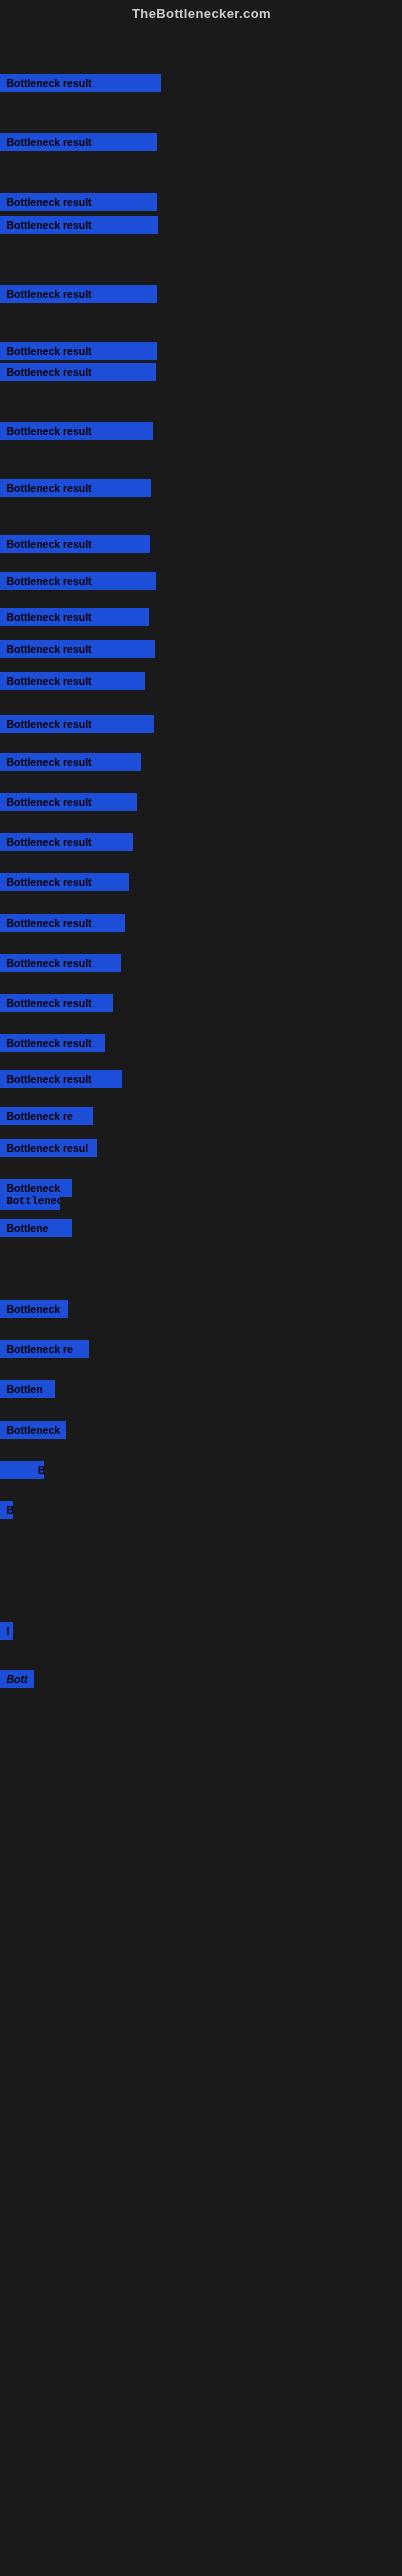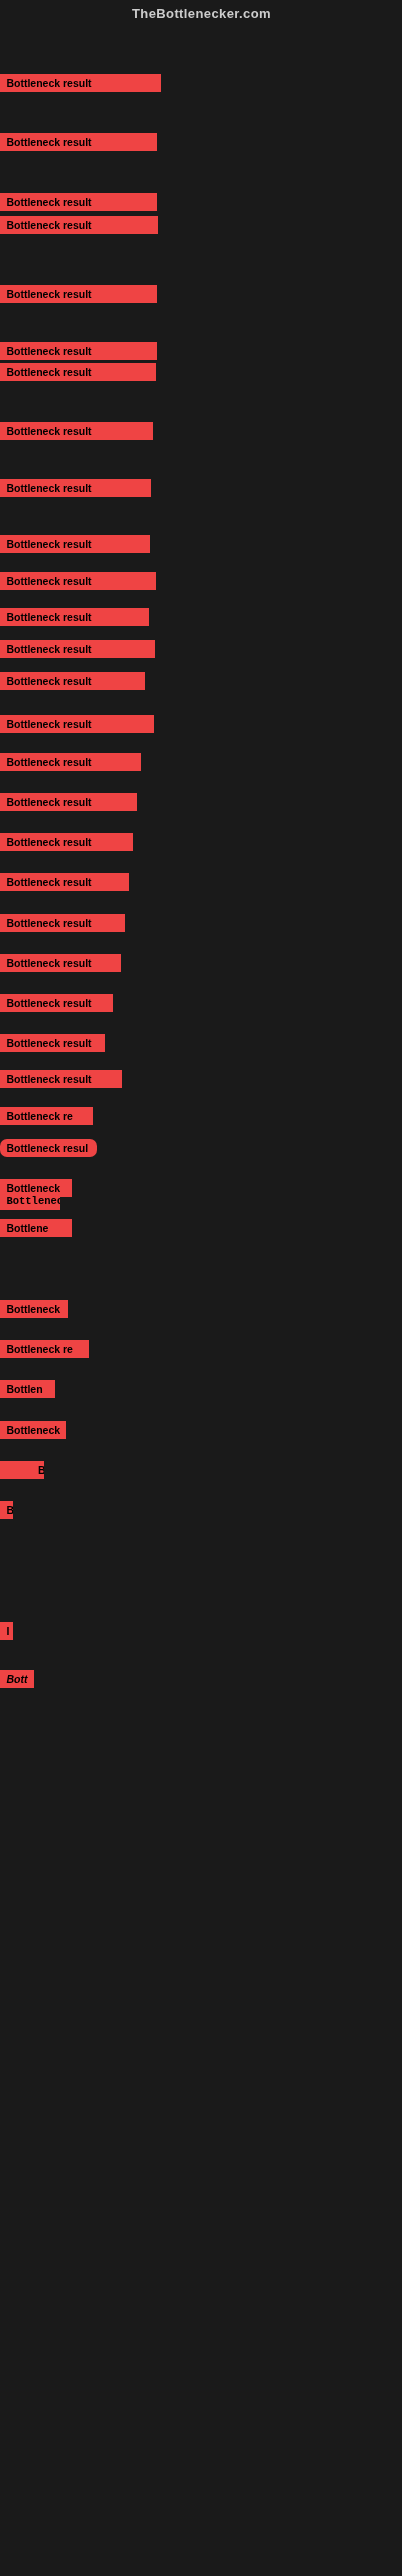--- a/index.html
+++ b/index.html
@@ -18,21 +18,21 @@
       text-align: center;
       color: #cccccc;
       font-size: 13px;
       padding: 6.4px 0 3.2px 0;
       letter-spacing: 0.4px;
       font-weight: bold;
     }
     .bottleneck-item {
       position: absolute;
       left: 0;
-      background-color: #ef4444;
+      background-color: #1d4ed8;
       color: #000000;
       font-size: 10.5px;
       font-weight: bold;
       padding: 3.2px 6.4px;
       white-space: nowrap;
       overflow: hidden;
     }
   </style>
 </head>
 <body>
@@ -58,21 +58,21 @@
     <div class="bottleneck-item" style="top: 725px; width: 141px;">Bottleneck result</div>
     <div class="bottleneck-item" style="top: 765px; width: 137px;">Bottleneck result</div>
     <div class="bottleneck-item" style="top: 805px; width: 133px;">Bottleneck result</div>
     <div class="bottleneck-item" style="top: 845px; width: 129px;">Bottleneck result</div>
     <div class="bottleneck-item" style="top: 886px; width: 125px;">Bottleneck result</div>
     <div class="bottleneck-item" style="top: 926px; width: 121px;">Bottleneck result</div>
     <div class="bottleneck-item" style="top: 966px; width: 113px;">Bottleneck result</div>
     <div class="bottleneck-item" style="top: 1006px; width: 105px;">Bottleneck result</div>
     <div class="bottleneck-item" style="top: 1042px; width: 122px;">Bottleneck result</div>
     <div class="bottleneck-item" style="top: 1079px; width: 93px;">Bottleneck re</div>
-    <div class="bottleneck-item" style="top: 1111px; width: 97px; border-radius: 7px;">Bottleneck resul</div>
+    <div class="bottleneck-item" style="top: 1111px; width: 97px;">Bottleneck resul</div>
     <div class="bottleneck-item" style="top: 1151px; width: 72px;">Bottleneck</div>
     <div class="bottleneck-item" style="top: 1191px; width: 72px;">Bottlene</div>
     <div class="bottleneck-item" style="top: 1164px; width: 60px; font-family: Liberation Mono, monospace;">Bottleneck r</div>
     <div class="bottleneck-item" style="top: 1272px; width: 68px;">Bottleneck</div>
     <div class="bottleneck-item" style="top: 1312px; width: 89px;">Bottleneck re</div>
     <div class="bottleneck-item" style="top: 1352px; width: 55px;">Bottlen</div>
     <div class="bottleneck-item" style="top: 1393px; width: 66px;">Bottleneck</div>
     <div class="bottleneck-item" style="top: 1433px; width: 26px; padding-left: 38px;">Bo</div>
     <div class="bottleneck-item" style="top: 1473px; width: 13px;">B</div>
     <div class="bottleneck-item" style="top: 1594px; width: 8px;">I</div>

